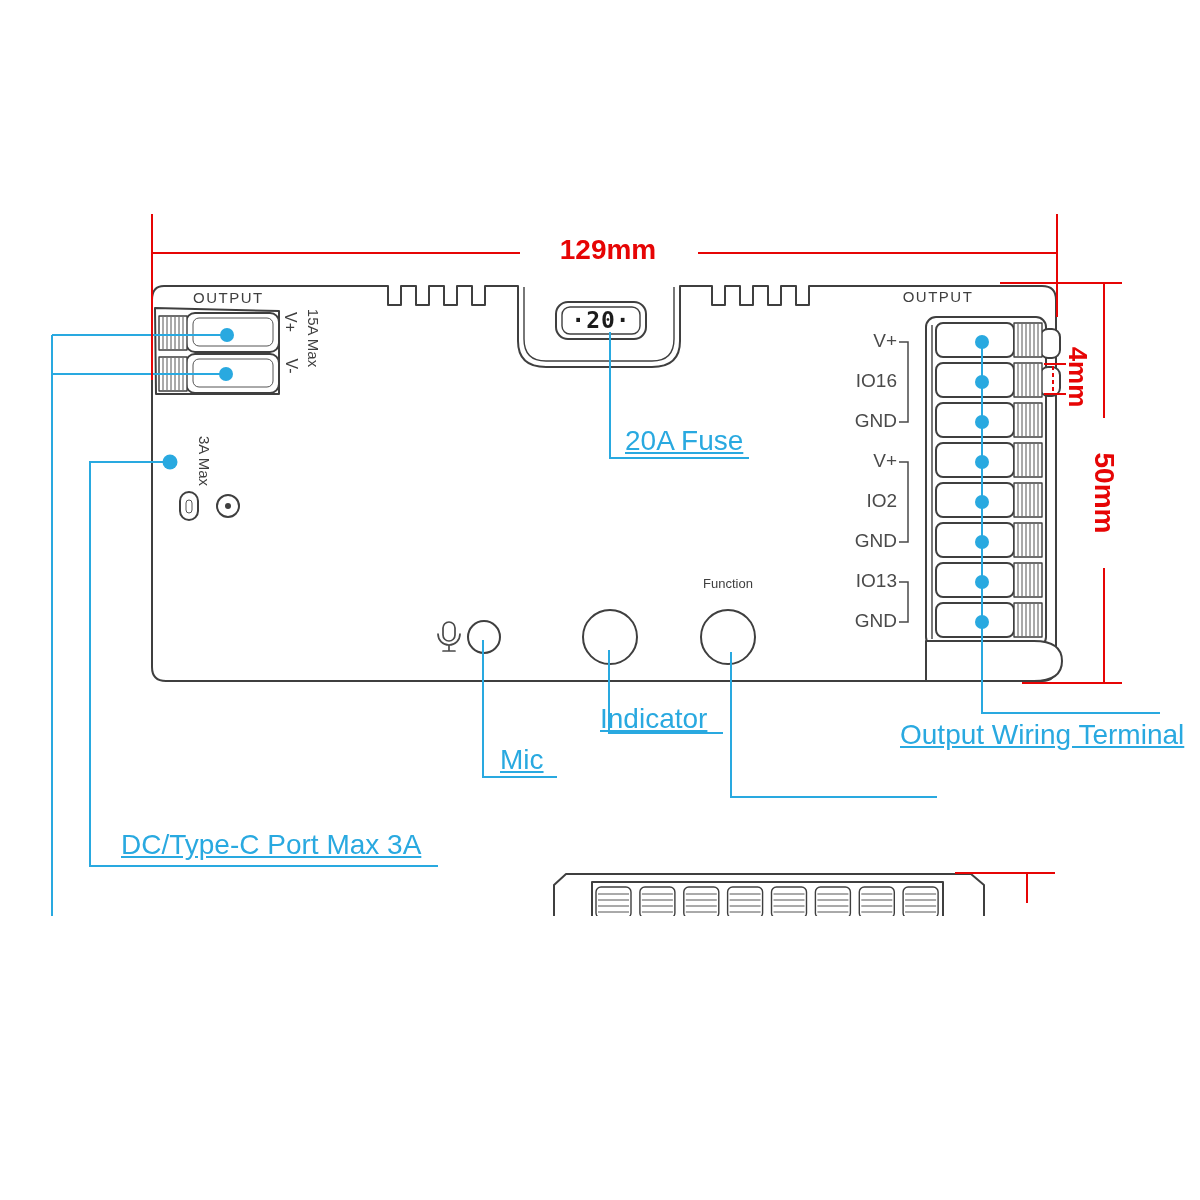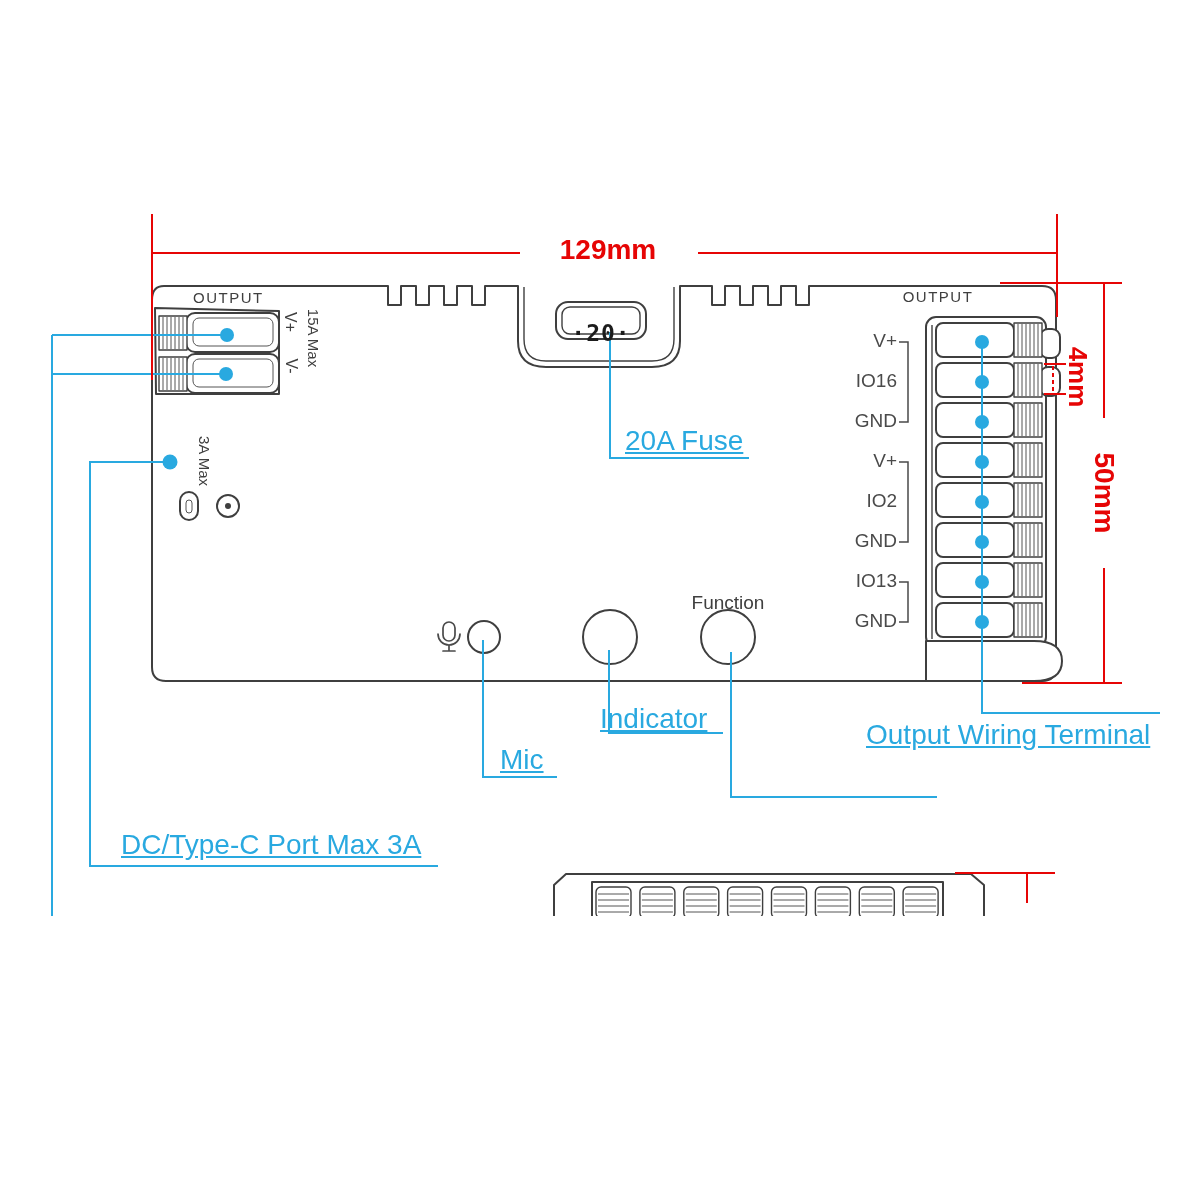--- a/index.html
+++ b/index.html
@@ -173,36 +173,36 @@
   </g>
 </svg>
 
 <div class="txt red-dim center" style="left:543px;top:234px;width:130px;">129mm</div>
 <div class="txt red-dim rot" style="left:1104px;top:493px;">50mm</div>
 <div class="txt red-dim rot" style="left:1077px;top:377px;font-size:26px;">4mm</div>
 <div class="txt red-dim rot" style="left:1024px;top:973px;">23mm</div>
 
 <div class="txt port-label center" style="left:193px;top:289px;width:70px;">OUTPUT</div>
 <div class="txt port-label center" style="left:897px;top:288px;width:82px;">OUTPUT</div>
-<div class="txt display-text center" style="left:560px;top:320px;width:82px;">·20·</div>
-<div class="txt gray center" style="left:690px;top:592px;width:76px;font-size:19px;">Function</div>
+<div class="txt display-text center" style="left:560px;top:307px;width:82px;">·20·</div>
+<div class="txt gray center" style="left:690px;top:576px;width:76px;font-size:13px;">Function</div>
 
 <div class="txt gray rot" style="left:290px;top:322px;font-size:16px;">V+</div>
 <div class="txt gray rot" style="left:291px;top:366px;font-size:16px;">V-</div>
 <div class="txt gray rot" style="left:313px;top:338px;font-size:15px;">15A Max</div>
 <div class="txt gray rot" style="left:204px;top:461px;font-size:15px;">3A Max</div>
 
 <div class="pin" style="top:330px;">V+</div>
 <div class="pin" style="top:370px;">IO16</div>
 <div class="pin" style="top:410px;">GND</div>
 <div class="pin" style="top:450px;">V+</div>
 <div class="pin" style="top:490px;">IO2</div>
 <div class="pin" style="top:530px;">GND</div>
 <div class="pin" style="top:570px;">IO13</div>
 <div class="pin" style="top:610px;">GND</div>
 
 <div class="txt cyan-label" style="left:625px;top:425px;">20A Fuse</div>
 <div class="txt cyan-label" style="left:500px;top:744px;">Mic</div>
 <div class="txt cyan-label" style="left:600px;top:703px;">Indicator</div>
-<div class="txt cyan-label" style="left:866px;top:719px;">Output Wiring Terminal</div>
+<div class="txt cyan-label" style="left:900px;top:719px;">Output Wiring Terminal</div>
 <div class="txt cyan-label" style="left:121px;top:829px;">DC/Type-C Port Max 3A</div>
 
 </div>
 
 </body></html>

